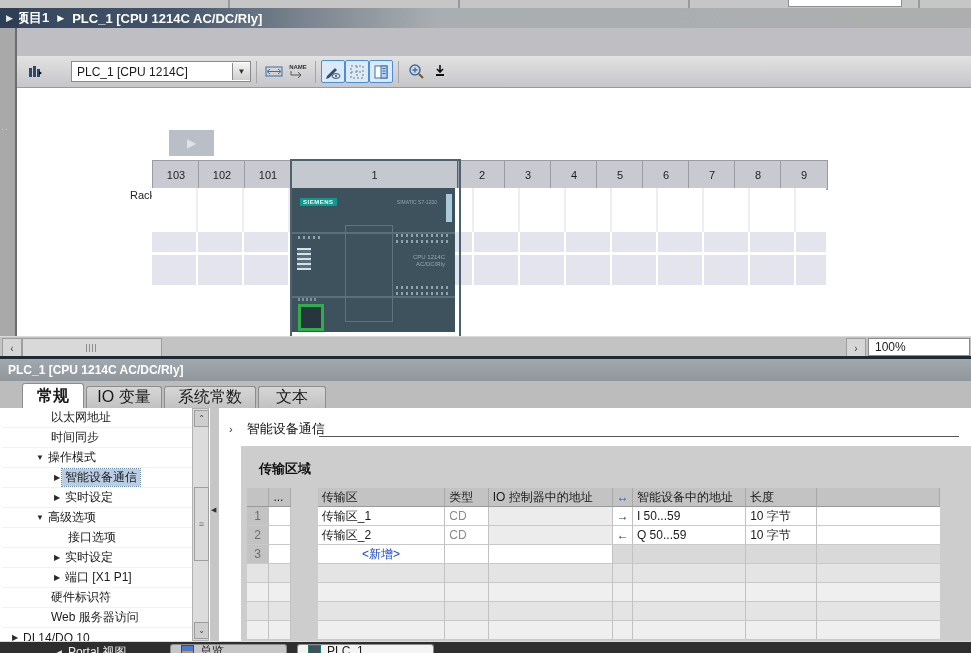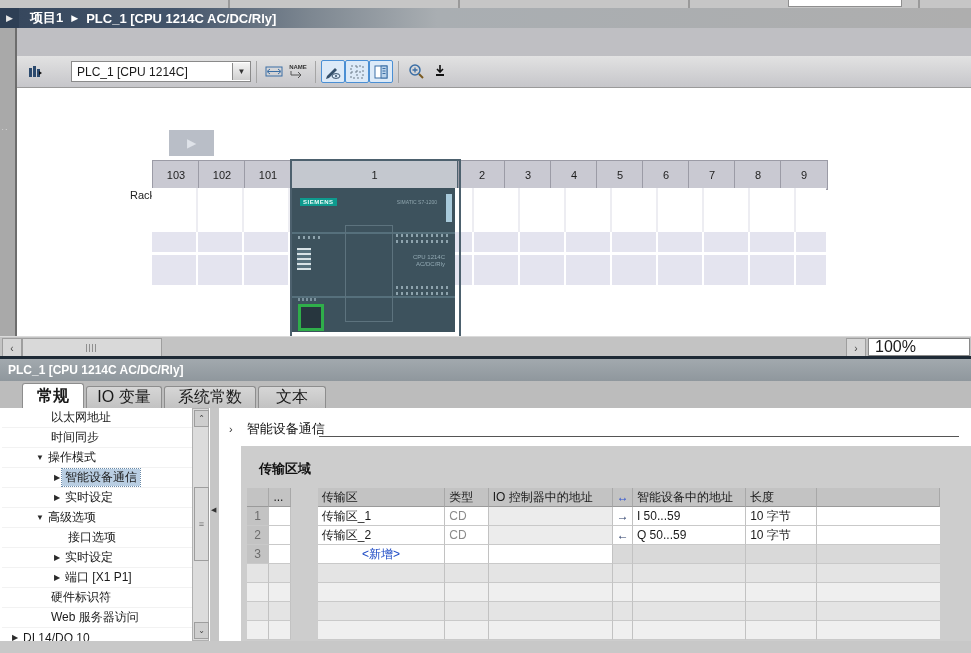--- a/index.html
+++ b/index.html
@@ -13,21 +13,21 @@
      background-image:repeating-linear-gradient(90deg,transparent 0 228px,#9a9a9a 228px 230px);}
   .top-frag{left:788px;top:0;width:112px;height:6px;background:#fff;border:1px solid #8f8f8f;border-top:none;}
 
   
   .breadcrumb{left:0;top:8px;width:971px;height:20px;
      background:linear-gradient(90deg,#35465c 0%,#43546a 18%,#7d8791 32%,#a9aeb2 45%,#aeaeae 100%);
      color:#fff;display:flex;align-items:center;}
   .collapse-box{position:absolute;left:0;top:0;width:19px;height:20px;background:#2e3f55;
      display:flex;align-items:center;justify-content:center;color:#e8e8e8;font-size:9px;cursor:pointer;}
   .bc-item{font-weight:bold;font-size:13px;}
-  .bc-project{margin-left:30px;}
+  .bc-project{margin-left:16px;}
   .bc-sep{margin:0 8px;font-size:9px;}
 
   
   .left-strip{left:0;top:28px;width:15px;height:308px;background:#a9a9a9;border-right:2px solid #6d6d6d;}
   .vtext{position:absolute;left:-2px;top:92px;width:15px;color:#f2f2f2;font-size:11px;
      writing-mode:vertical-rl;letter-spacing:2px;opacity:.85;overflow:hidden;}
 
   
   .editor-bg{left:17px;top:28px;width:954px;height:308px;background:#bfbfc3;}
   .toolbar{left:17px;top:56px;width:954px;height:31px;
@@ -81,21 +81,21 @@
 
   
   .hscroll-row{left:0;top:336px;width:971px;height:20px;background:#c3c3c3;border-top:1px solid #dadada;}
   .sc-btn{position:absolute;top:1px;width:18px;height:18px;background:#d6d6d6;border:1px solid #9e9e9e;
      display:flex;align-items:center;justify-content:center;font-size:10px;color:#444;cursor:pointer;}
   .sc-thumb{position:absolute;left:22px;top:1px;width:138px;height:18px;background:#d9d9d9;
      border:1px solid #9e9e9e;cursor:pointer;}
   .sc-grip{position:absolute;left:63px;top:5px;width:12px;height:8px;
      background-image:repeating-linear-gradient(90deg,#8f8f8f 0 1px,transparent 1px 3px);}
   .zoom-box{position:absolute;left:868px;top:1px;width:102px;height:18px;background:#fff;
-     border:1px solid #8a8a8a;font-size:16px;display:flex;align-items:center;padding-left:6px;box-sizing:border-box;}
+     border:1px solid #8a8a8a;font-size:12px;display:flex;align-items:center;padding-left:6px;box-sizing:border-box;}
 
   .dark-sep{left:0;top:356px;width:971px;height:3px;background:#1e2a36;}
 
   
   .prop-header{left:0;top:359px;width:971px;height:22px;
      background:linear-gradient(#a2a9ae,#8f979d);color:#fff;font-size:12px;font-weight:bold;
      display:flex;align-items:center;padding-left:8px;box-sizing:border-box;}
   .tabs-row{left:0;top:381px;width:971px;height:27px;background:#bcbcbc;}
   .tab{position:absolute;bottom:0;height:21px;border:1px solid #8d8d8d;border-bottom:none;
      border-radius:3px 3px 0 0;background:linear-gradient(#d6d6d6,#c2c2c2);
@@ -478,14 +478,28 @@
               <div class="tcell c-dir"></div>
               <div class="tcell c-dev"></div>
               <div class="tcell c-len"></div>
               <div class="tcell c-ext"></div>
           </div>
         </div>
       </div>
     </div>
   </div>
 
+  <div class="abs taskbar">
+    <div class="portal-link">
+      <span class="portal-arr">◀</span>
+      <span>Portal 视图</span>
+    </div>
+    <div class="task-tab tt-over">
+      <span class="tt-icon icon-grid"></span>
+      <span>总览</span>
+    </div>
+    <div class="task-tab tt-plc">
+      <span class="tt-icon icon-plc"></span>
+      <span>PLC_1</span>
+    </div>
+  </div>
 
 </div>
 
 </body></html>

